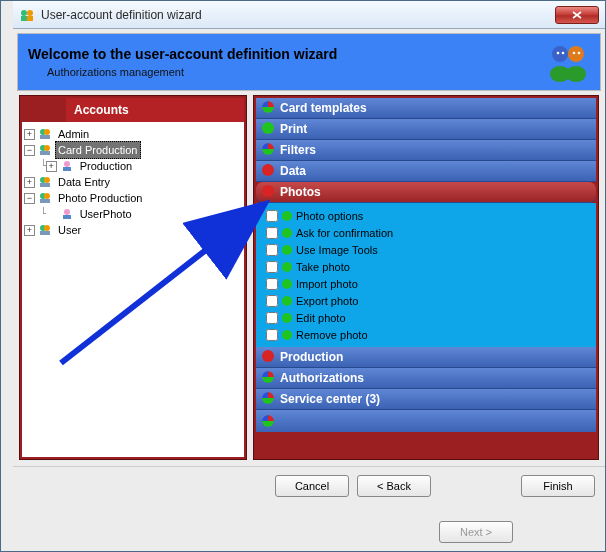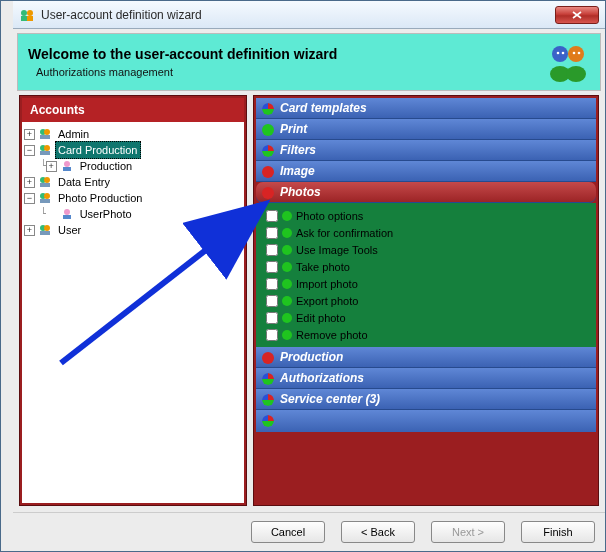--- a/index.html
+++ b/index.html
@@ -15,71 +15,72 @@
   }
   .titlebar .ticon { width: 16px; height: 16px; margin-right: 6px; }
   .titlebar .ttext { flex: 1; font-size: 12px; }
   .close-btn {
     width: 44px; height: 18px; border-radius: 3px;
     background: linear-gradient(#e98a83,#c8403a 45%,#b02e28 55%,#d7554e);
     border: 1px solid #7a1f1a; display:flex; align-items:center; justify-content:center;
     color:#fff; font-weight:bold; font-size:10px; cursor:pointer;
   }
   .header {
-    background: #5eead4; border: 1px solid #bbb; margin: 4px; padding: 8px 10px;
+    background: #3b82f6; border: 1px solid #bbb; margin: 4px; padding: 8px 10px;
     display:flex; align-items:center; gap:10px;
   }
   .header-text { flex:1; }
   .header h2 { margin:0 0 4px 0; font-size: 14px; font-weight:bold; color:#000; }
-  .header .sub { margin-left: 8px; font-size: 11px; color:#111; }
+  .header .sub { margin-left: 19px; font-size: 11px; color:#111; }
   .hicon { width: 44px; height: 40px; flex:0 0 auto; }
   .content { flex:1; display:flex; gap:6px; padding: 0 6px 6px 6px; overflow:hidden; position:relative; }
   .panel-left, .panel-right {
     background: #9b1e20; border: 1px solid #5a0d0f; padding: 2px;
     display:flex; flex-direction:column;
   }
   .panel-left { width: 228px; }
   .panel-right { flex:1; }
   .pane-head {
     background: #b52225; color:#fff; font-weight:bold; padding: 5px 8px;
     font-size: 12px;
+    margin-left: 44px;
   }
   .tree {
     background:#fff; flex:1; padding:4px 2px; overflow:auto; color:#000;
   }
   .tnode { white-space:nowrap; height:16px; line-height:16px; display:flex; align-items:center; }
   .exp {
     width:11px; height:11px; border:1px solid #888; display:inline-flex;
     align-items:center; justify-content:center; font-size:9px; margin-right:3px;
     background:#fff; color:#333; line-height:1; cursor:pointer;
   }
   .exp.blank { border:none; }
   .nicon { width:14px; height:14px; display:inline-block; margin-right:3px; }
   .tlabel { padding: 0 3px; }
-  .tlabel.sel { background:#0f766e; color:#fff; border:1px dotted #000; padding:0 2px; }
+  .tlabel.sel { background:#737373; color:#fff; border:1px dotted #000; padding:0 2px; }
   .conn { color:#999; font-family:monospace; letter-spacing:-1px; }
   .cat-row {
     background: linear-gradient(#5f87d6,#3b62b3); color:#fff; font-weight:bold;
-    padding: 3px 6px; display:flex; align-items:flex-end; gap:6px;
-    border-bottom:1px solid #274a8e; font-size:12px; cursor:pointer;font-style:italic;
+    padding: 3px 6px; display:flex; align-items:flex-start; gap:6px;
+    border-bottom:1px solid #274a8e; font-size:12px; cursor:pointer;
   }
   .cat-row .dot { width:12px; height:12px; border-radius:50%; flex:0 0 auto; }
   .cat-row.active { background: linear-gradient(#c5494a,#9c2426); border-radius: 7px; }
-  .cat-body { background:#15803d; padding:4px 6px 4px 10px; max-height:180px; overflow:auto; }
+  .cat-body { background:#0ea5e9; padding:4px 6px 4px 10px; max-height:180px; overflow:auto; }
   .perm { display:flex; align-items:center; gap:4px; height:17px; }
   .perm input { width:12px; height:12px; margin:0; }
   .gdot { width:10px; height:10px; border-radius:50%; background:#1fc41f; display:inline-block; }
   .spacer-last { background: linear-gradient(#5f87d6,#3b62b3); height:22px; display:flex; align-items:center; padding-left:6px; }
   .spacer-last .dot { width:12px; height:12px; border-radius:50%; }
-  .buttons { display:flex; justify-content:flex-end; gap:16px; padding:8px 10px; border-top:1px solid #ccc; }
+  .buttons { display:flex; justify-content:flex-end; gap:8px; padding:8px 10px; border-top:1px solid #ccc; }
   .btn {
     min-width:74px; height:22px; border:1px solid #888; border-radius:3px;
     background:linear-gradient(#fefefe,#e6e6e6); font-size:11px; cursor:pointer;
   }
-  .btn[disabled] { color:#999; cursor:default; }
+  .btn[disabled] { color:#999; cursor:default;margin-top:46px; }
   .arrow-svg { position:absolute; left:40px; top:100px; pointer-events:none; }
 </style>
 </head>
 <body>
 
 <div class="window">
 
   <div class="titlebar">
     <svg class="ticon" viewBox="0 0 16 16">
       <circle cx="5" cy="6" r="3" fill="#3b7"></circle>
@@ -199,21 +200,21 @@
       <div class="cat-row">
         <svg class="dot" viewBox="0 0 12 12">
             <path d="M6 0A6 6 0 0 1 12 6L6 6Z" fill="#d82424"></path>
             <path d="M12 6A6 6 0 0 1 0 6L6 6Z" fill="#1fc41f"></path>
             <path d="M0 6A6 6 0 0 1 6 0L6 6Z" fill="#2b4fd6"></path>
           </svg>
         <span>Filters</span>
       </div>
       <div class="cat-row">
         <span class="dot" style="background:#d82424"></span>
-        <span>Image</span>
+        <span>Data</span>
       </div>
       <div class="cat-row active">
         <span class="dot" style="background:#d82424"></span>
         <span>Photos</span>
       </div>
       <div class="cat-body">
         <div class="perm">
             <input type="checkbox" style="">
             <span class="gdot"></span>
             <span>Photo options</span>

